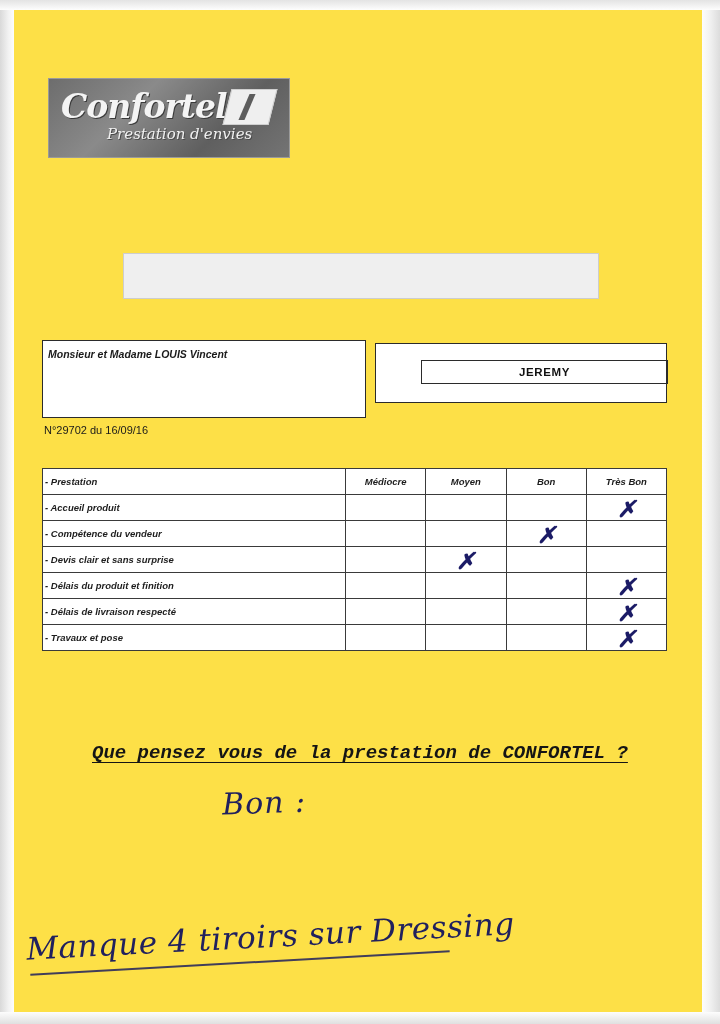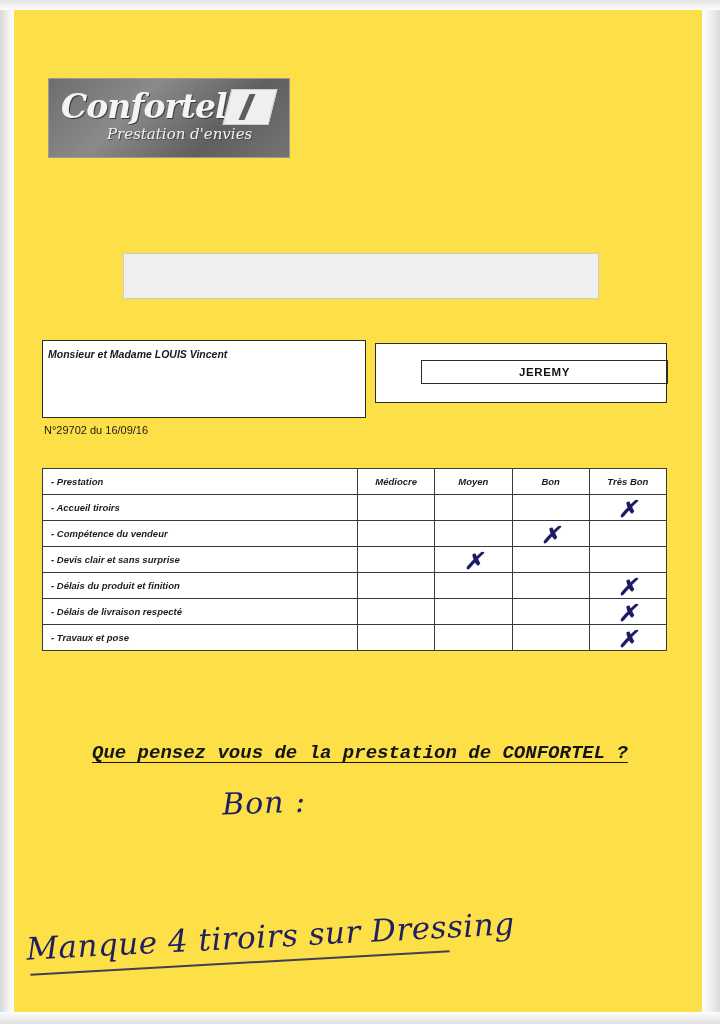--- a/index.html
+++ b/index.html
@@ -213,21 +213,21 @@
     top: 468px;
     width: 625px;
     border-collapse: collapse;
     table-layout: fixed;
     background: #fff;
   }
   .rating-table th,
   .rating-table td {
     border: 1px solid #3a3a3a;
     height: 25px;
-    padding: 0 8px;
+    padding: 0 2px;
     font-size: 9.5px;
     font-style: italic;
     font-weight: bold;
     color: #1d1d1d;
   }
   .rating-table th {
     text-align: center;
     font-size: 9.5px;
   }
   .rating-table th.crit,
@@ -337,21 +337,21 @@
       <tr>
         <th class="crit">- Prestation</th>
         <th>Médiocre</th>
         <th>Moyen</th>
         <th>Bon</th>
         <th>Très Bon</th>
       </tr>
     </thead>
     <tbody>
         <tr>
-          <td class="crit">- Accueil tiroirs</td>
+          <td class="crit">- Accueil produit</td>
           <td class="mark-cell"></td>
           <td class="mark-cell"></td>
           <td class="mark-cell"></td>
           <td class="mark-cell"><span class="xmark">✗</span></td>
         </tr>
         <tr>
           <td class="crit">- Compétence du vendeur</td>
           <td class="mark-cell"></td>
           <td class="mark-cell"></td>
           <td class="mark-cell"><span class="xmark">✗</span></td>

